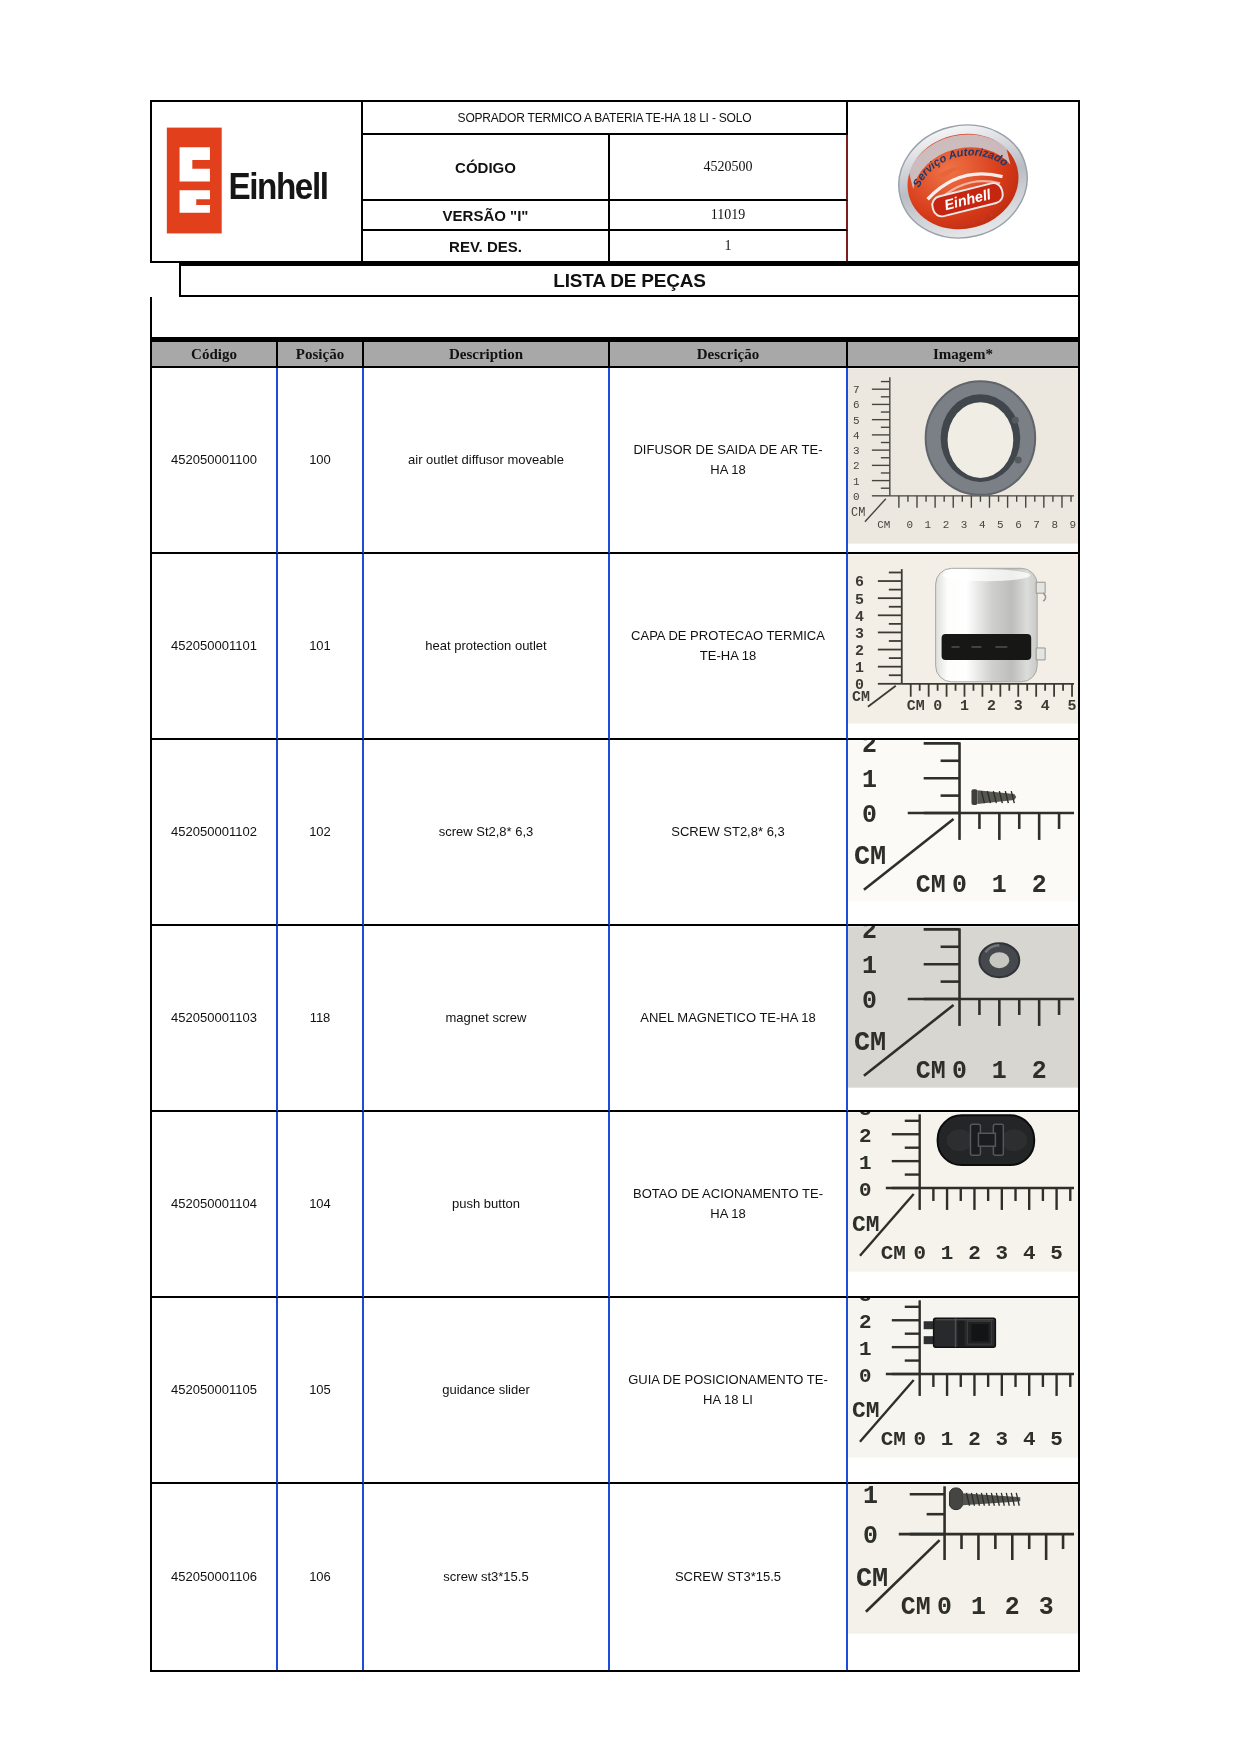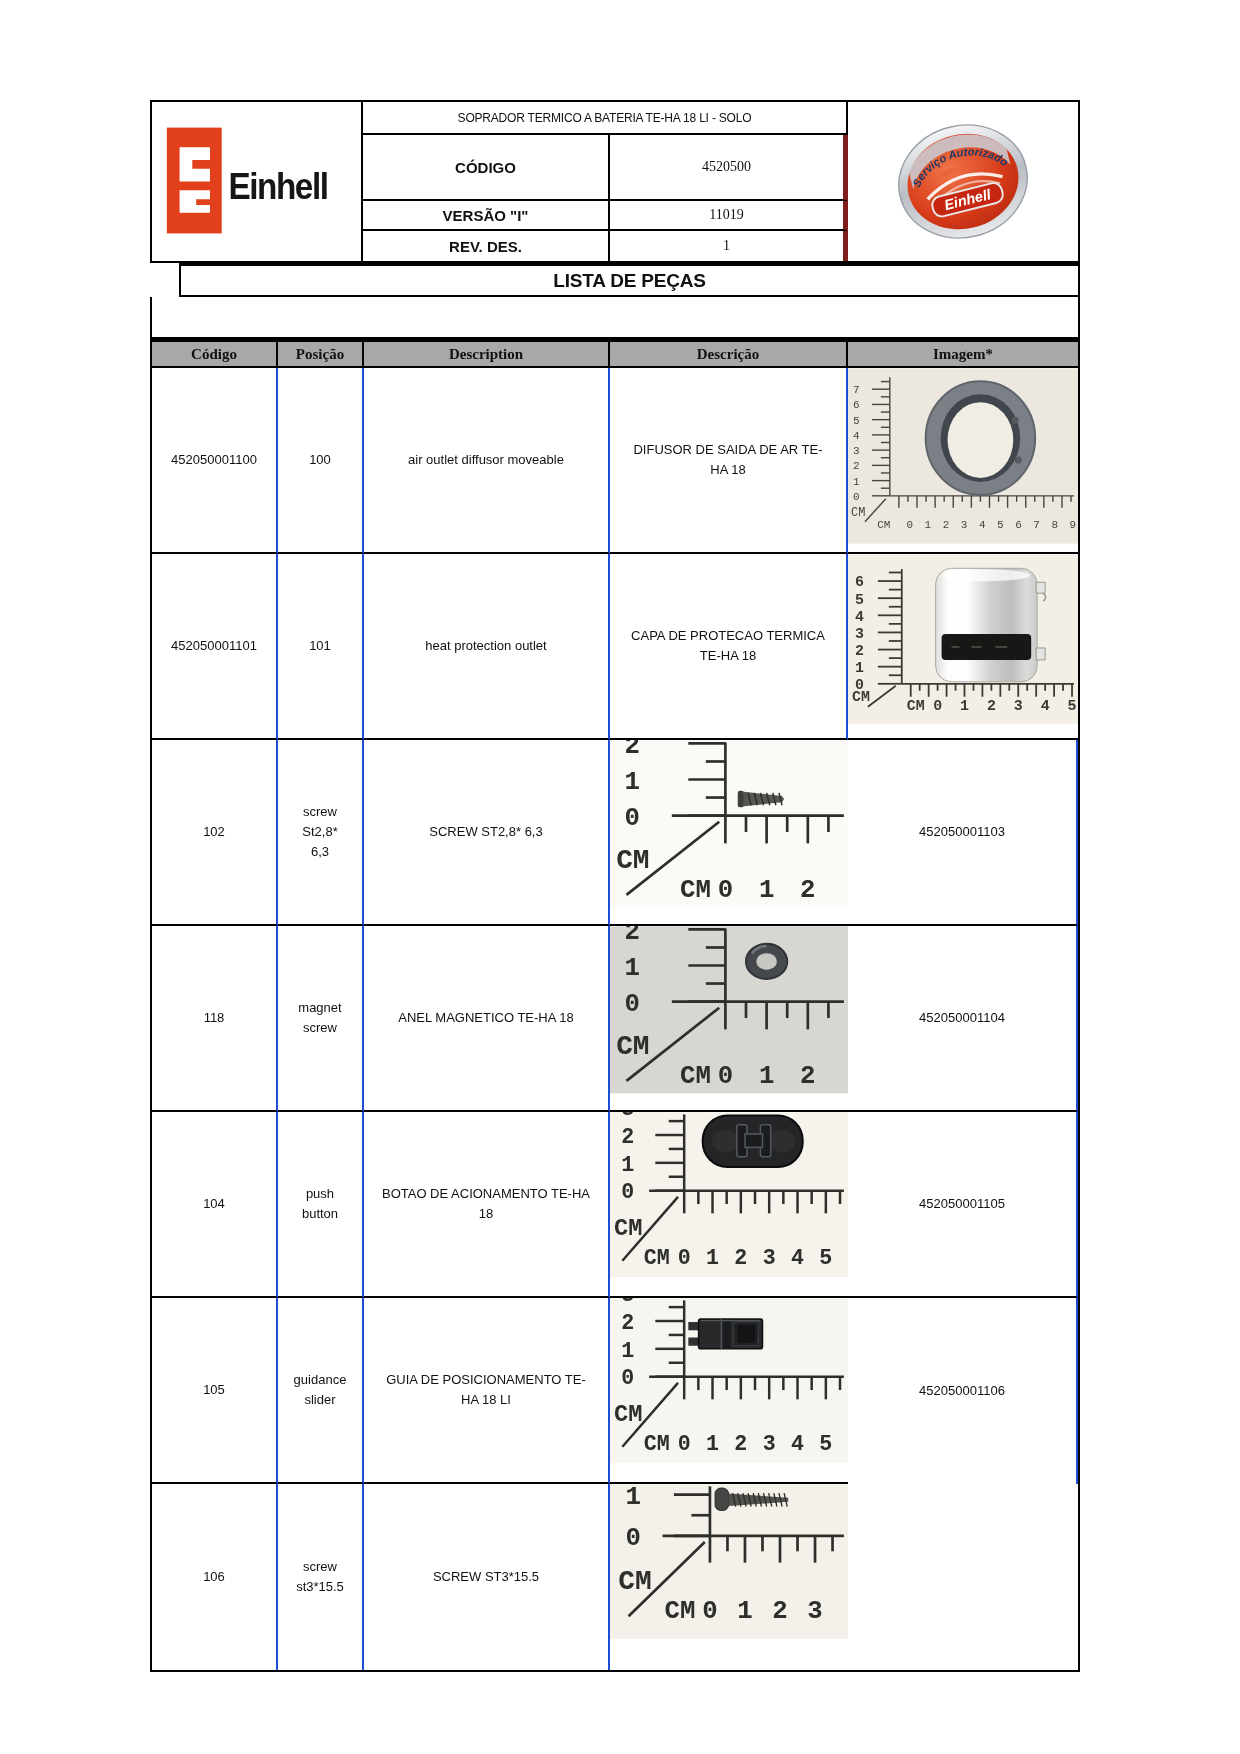--- a/index.html
+++ b/index.html
@@ -22,21 +22,21 @@
     border:2px solid #000;
     background:#fff;
   }
   .logo-cell{grid-area:1/1/5/2;border-right:2px solid #000;display:flex;align-items:center;justify-content:center;}
   .title-cell{grid-area:1/2/2/4;border-right:2px solid #000;border-bottom:2px solid #000;
     display:flex;align-items:center;justify-content:center;font-weight:normal;font-size:12px;letter-spacing:-.2px;text-align:center;}
   .hlabel{display:flex;align-items:center;justify-content:center;font-weight:bold;font-size:15px;
     border-right:2px solid #000;border-bottom:2px solid #000;}
   .hvalue{display:flex;align-items:center;justify-content:center;
     font-family:"Liberation Serif",serif;font-size:14px;
-    border-right:5px solid #7f1d1d;border-bottom:2px solid #000;}
+    border-right:2px solid #7f1d1d;border-bottom:2px solid #000;}
   .row-last{border-bottom:none;}
   .badge-cell{grid-area:1/4/5/5;display:flex;align-items:center;justify-content:center;}
 
   
   .lista{
     border:2px solid #000;border-top:3px solid #000;
     height:34px;display:flex;align-items:center;justify-content:center;
     font-weight:bold;font-size:19px;letter-spacing:-.2px;margin-left:29px;
   }
   .spacer-row{border:2px solid #000;border-top:none;height:42px;background:#fff;}
@@ -293,20 +293,21 @@
                 <stop offset="0.12" stop-color="#fdfdfc"></stop>
                 <stop offset="0.3" stop-color="#ffffff"></stop>
                 <stop offset="0.55" stop-color="#d0d0ce"></stop>
                 <stop offset="0.75" stop-color="#bdbdbb"></stop>
                 <stop offset="0.9" stop-color="#dcdcda"></stop>
                 <stop offset="1" stop-color="#c9c9c7"></stop>
               </linearGradient>
             </defs>
           </svg>
         </div>
+        <div class="td">452050001102</div>
         <div class="td">102</div>
         <div class="td">screw St2,8* 6,3</div>
         <div class="td">SCREW ST2,8* 6,3</div>
         <div class="td img lastcol">
           <svg viewBox="0 0 231 162" width="230" height="162">
             <rect x="0" y="0" width="231" height="162" fill="#fbfaf6"></rect>
             <line x1="112" y1="2" x2="112" y2="73" stroke="#2e2e2a" stroke-width="2.6"></line>
             <text x="14" y="12" font-size="25" font-weight="700" font-family="Liberation Mono, DejaVu Sans Mono, monospace" text-anchor="start" fill="#2e2e2a">2</text>
             <line x1="76" y1="3" x2="112" y2="3" stroke="#2e2e2a" stroke-width="2.6"></line>
             <text x="14" y="47" font-size="25" font-weight="700" font-family="Liberation Mono, DejaVu Sans Mono, monospace" text-anchor="start" fill="#2e2e2a">1</text>

